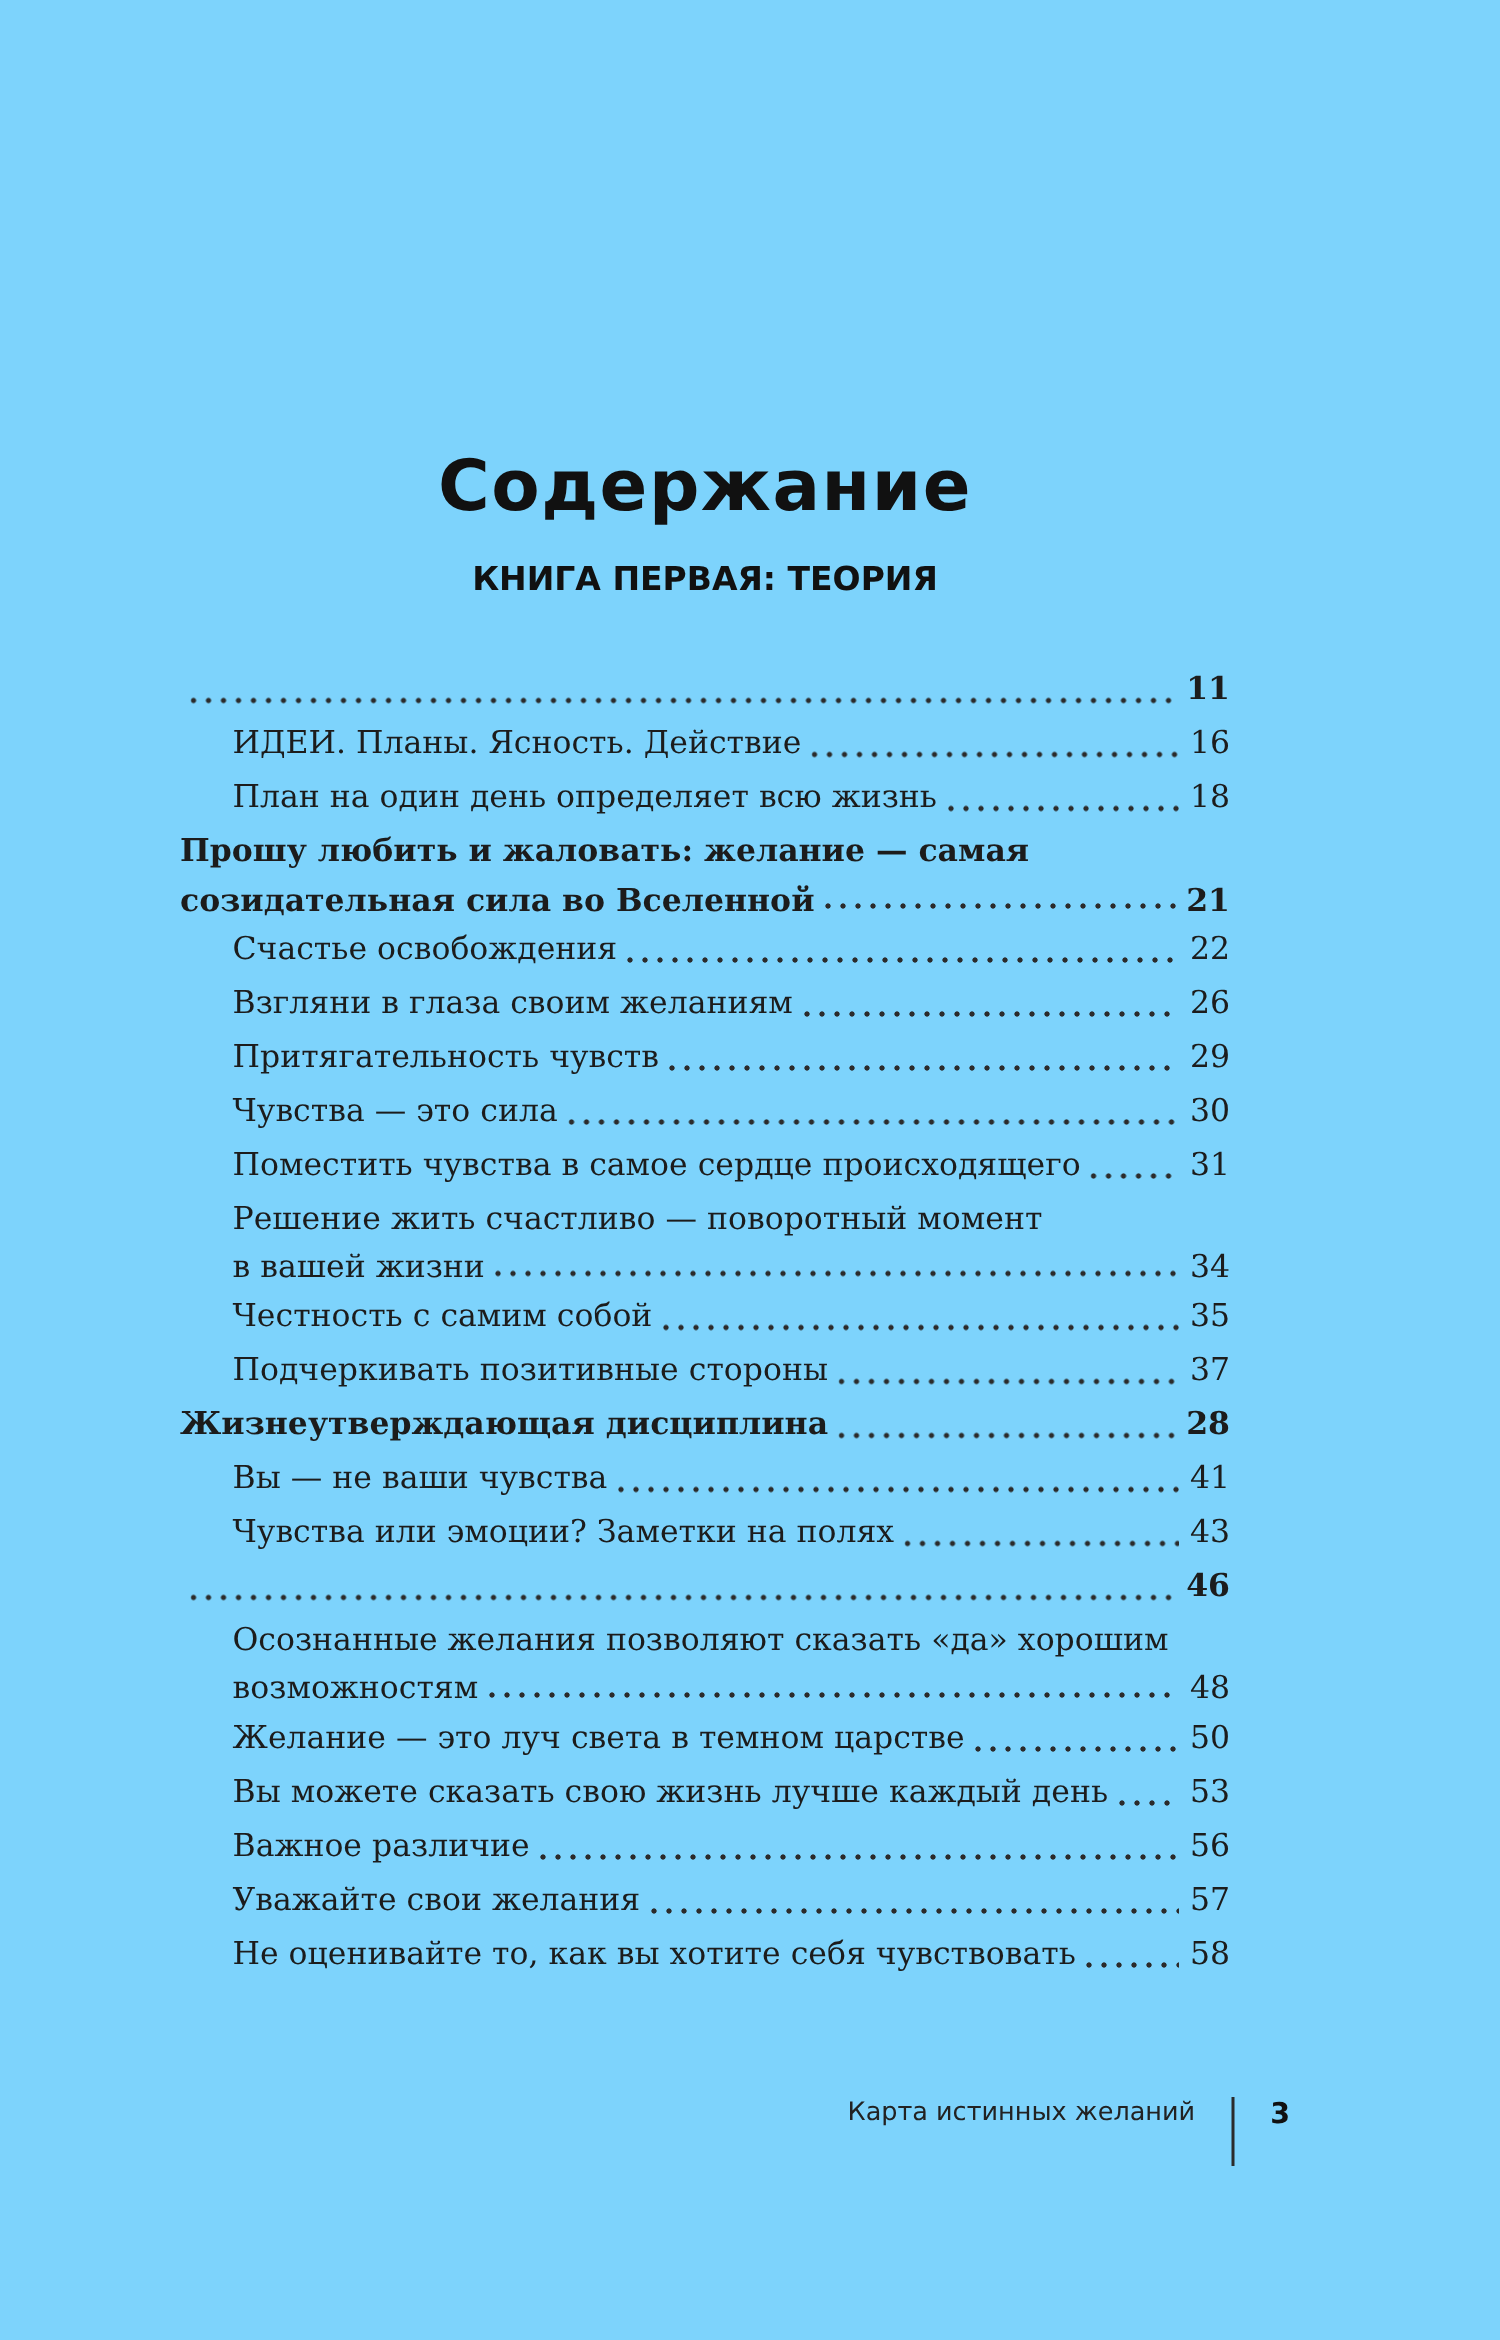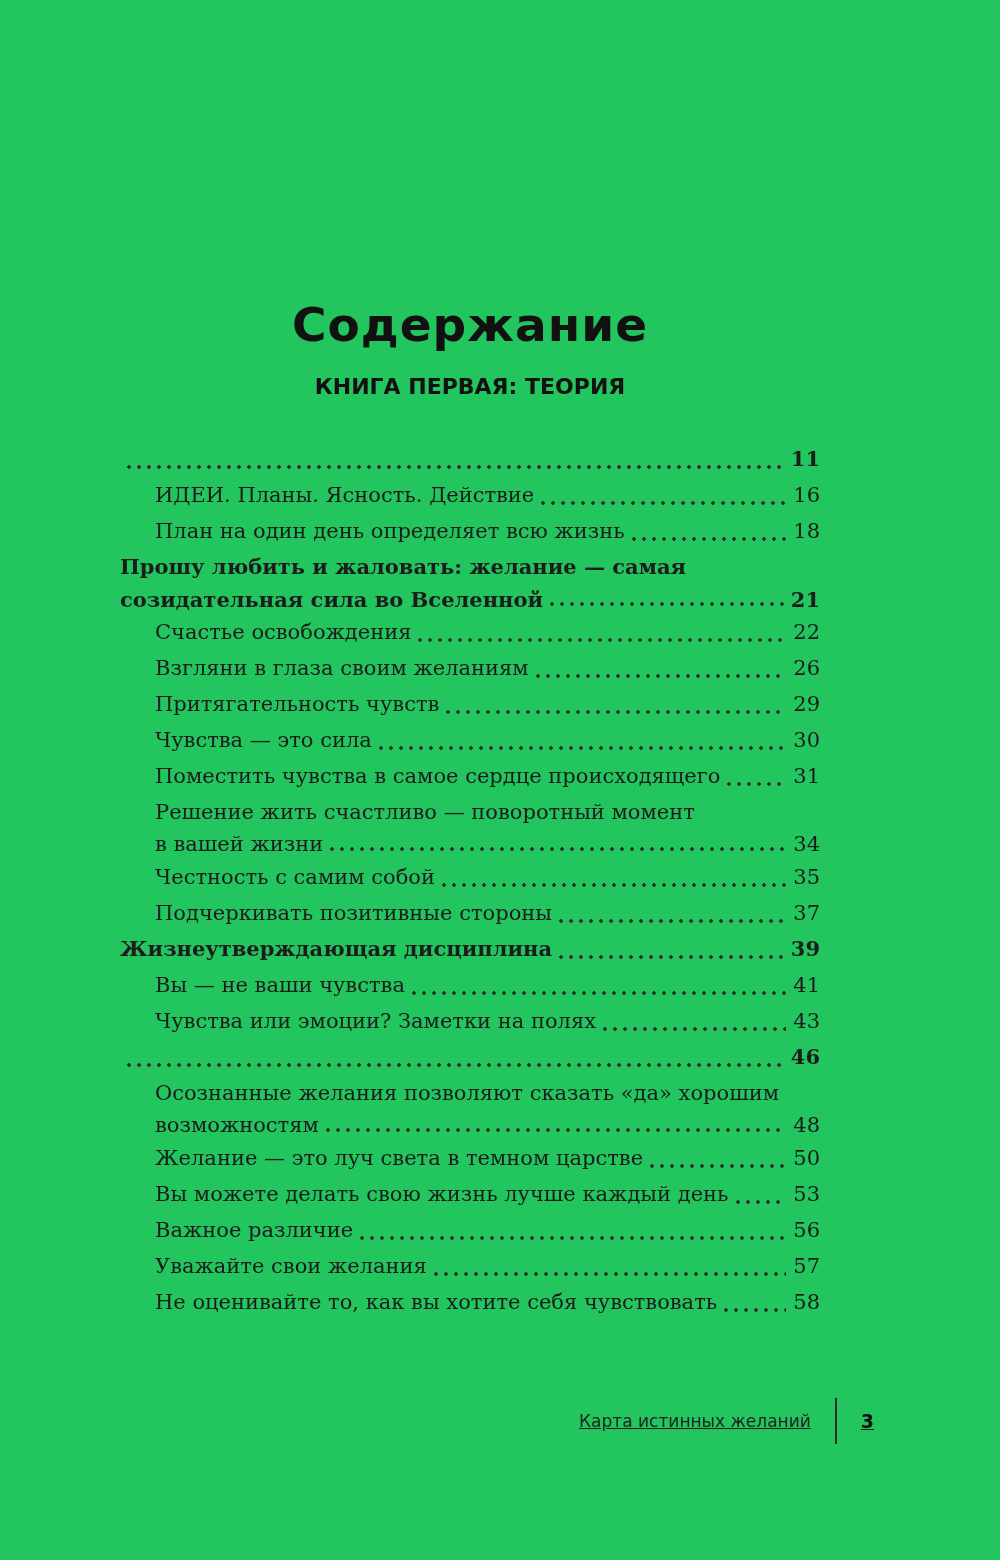--- a/index.html
+++ b/index.html
@@ -11,21 +11,21 @@
     width: 1000px;
     height: 1560px;
     position: relative;
     color: #1c1c1c;
     font-family: "DejaVu Serif", serif;
     overflow: hidden;
   }
   .book-page {
     position: absolute;
     inset: 0;
-    background: #22c55e;
+    background: #7dd3fc;
   }
   .title {
     position: absolute;
     top: 266px;
     left: 120px;
     width: 700px;
     text-align: center;
     font-family: "DejaVu Sans", sans-serif;
     font-weight: 700;
     font-size: 47px;
@@ -82,26 +82,25 @@
     background-size: 10px 4px;
     background-repeat: repeat-x;
     background-position: left bottom;
   }
   .entry .pg {
     white-space: nowrap;
   }
   .footer {
     position: absolute;
     top: 1398px;
-    right: 126px;
+    right: 140px;
     height: 46px;
     display: flex;
-    align-items: center;
+    align-items: flex-start;
     font-family: "DejaVu Sans", sans-serif;
-    text-decoration: underline;
   }
   .footer .footer-label {
     font-size: 17px;
     color: #222;
     margin-right: 24px;
   }
   .footer .footer-divider {
     width: 2px;
     height: 46px;
     background: #2b2b2b;
@@ -205,21 +204,21 @@
         <div class="row">
           <span class="txt">Подчеркивать позитивные стороны</span>
           <span class="dots"></span>
           <span class="pg">37</span>
         </div>
       </div>
       <div class="entry chapter">
         <div class="row">
           <span class="txt">Жизнеутверждающая дисциплина</span>
           <span class="dots"></span>
-          <span class="pg">39</span>
+          <span class="pg">28</span>
         </div>
       </div>
       <div class="entry section">
         <div class="row">
           <span class="txt">Вы — не ваши чувства</span>
           <span class="dots"></span>
           <span class="pg">41</span>
         </div>
       </div>
       <div class="entry section">
@@ -245,21 +244,21 @@
       </div>
       <div class="entry section">
         <div class="row">
           <span class="txt">Желание — это луч света в темном царстве</span>
           <span class="dots"></span>
           <span class="pg">50</span>
         </div>
       </div>
       <div class="entry section">
         <div class="row">
-          <span class="txt">Вы можете делать свою жизнь лучше каждый день</span>
+          <span class="txt">Вы можете сказать свою жизнь лучше каждый день</span>
           <span class="dots"></span>
           <span class="pg">53</span>
         </div>
       </div>
       <div class="entry section">
         <div class="row">
           <span class="txt">Важное различие</span>
           <span class="dots"></span>
           <span class="pg">56</span>
         </div>

